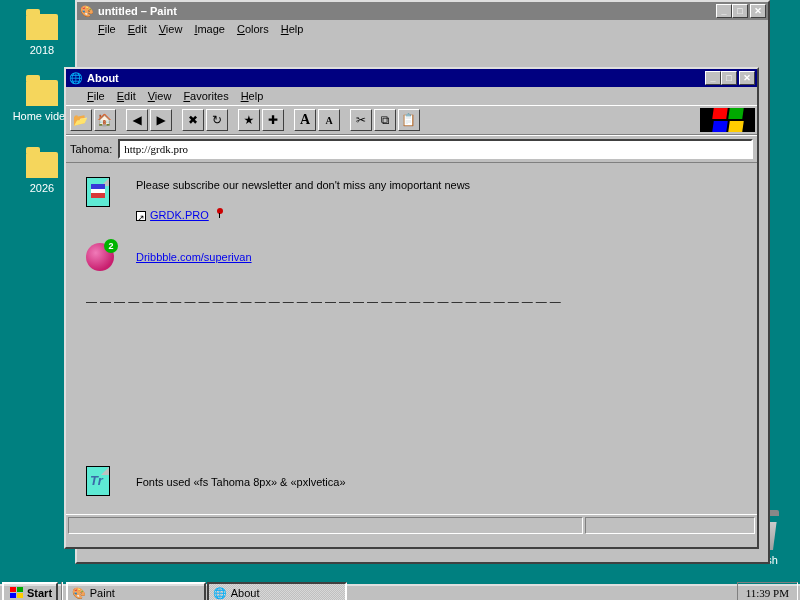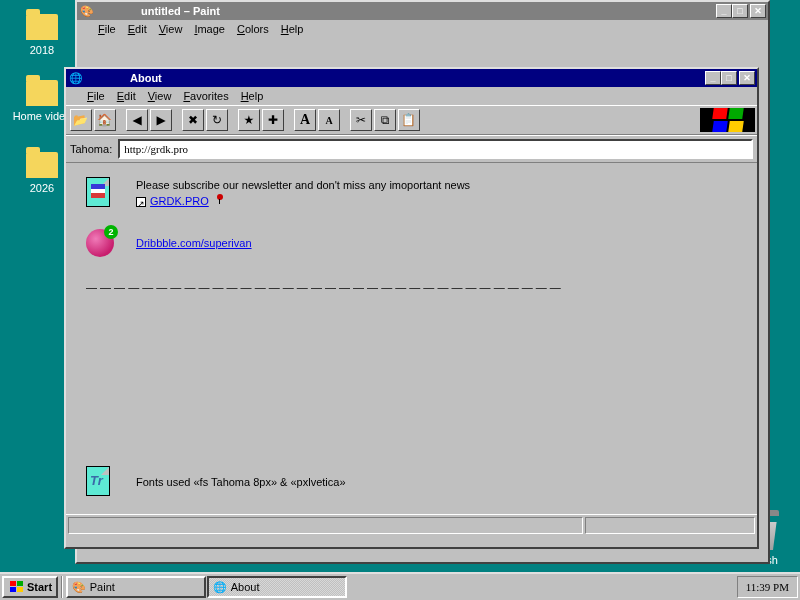--- a/index.html
+++ b/index.html
@@ -62,21 +62,21 @@
   align-items: center;
   padding: 0 2px;
   font-weight: bold;
 }
 .titlebar.inactive { background: #808080; }
 .titlebar .title-icon {
   width: 16px; height: 16px;
   margin-right: 3px;
   display: flex; align-items: center; justify-content: center;
 }
-.titlebar .title { flex: 1; margin-left: 43px; }
+.titlebar .title { flex: 1; }
 .titlebar .win-controls { display: flex; gap: 0; }
 .titlebar .win-btn {
   width: 16px; height: 14px;
   background: #c0c0c0;
   border: 1px solid;
   border-color: #fff #404040 #404040 #fff;
   font-size: 9px;
   display: flex; align-items: center; justify-content: center;
   font-family: Arial;
   margin-left: 0;
@@ -173,21 +173,21 @@
   border: 1px solid;
   border-color: #808080 #fff #fff #808080;
   height: 17px;
 }
 .statusbar .pane.left { flex: 1; }
 .statusbar .pane.right { width: 170px; }
 
 .taskbar {
   position: absolute;
   left: 0; right: 0; bottom: 0;
-  height: 28px;
+  height: 16px;
   background: #c0c0c0;
   border-top: 2px solid;
   border-color: #dfdfdf;
   display: flex;
   align-items: center;
   padding: 2px;
   gap: 1px;
 }
 .start-btn {
   height: 22px;
@@ -398,21 +398,21 @@
   </div>
   <div class="content" style="height:351px;">
     <div class="row">
       <div class="ico">
           <div class="ico-page">
             <div class="flag"></div>
           </div>
         </div>
       <div class="txt">
         <div>Please subscribe our newsletter and don't miss any imoportant news</div>
-        <div style="">
+        <div style="margin-top:14px;">
           <span class="shortcut-arrow"></span>
           <a href="#">GRDK.PRO</a>
           <span class="pin"></span>
         </div>
       </div>
     </div>
     <div class="row">
       <div class="ico">
         <div class="ico-ball">
             <div class="badge">2</div>

